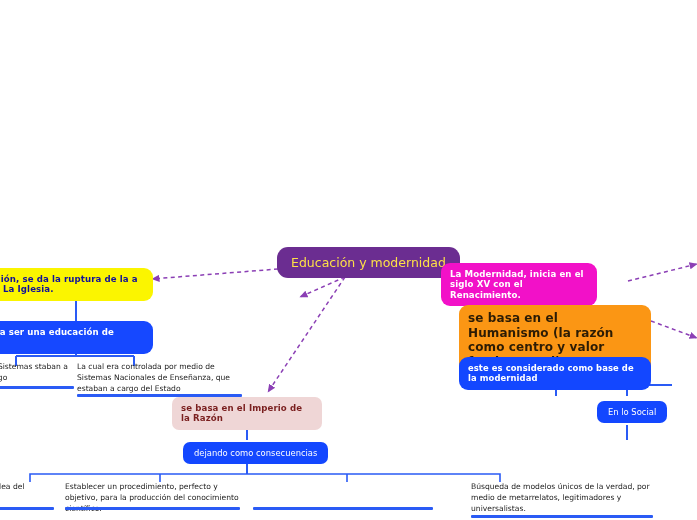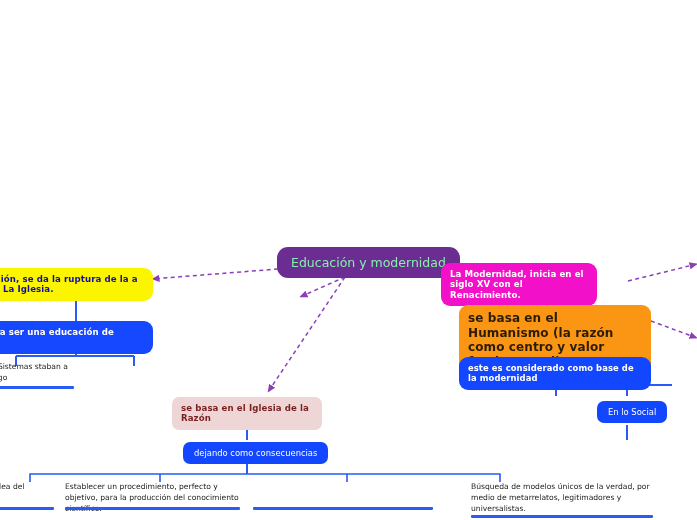--- a/index.html
+++ b/index.html
@@ -41,21 +41,21 @@
   .bubble {
     border-radius: 9px;
     padding: 6px 9px;
     font-weight: bold;
     letter-spacing: 0.1px;
   }
 
   
   .n-root {
     background: #6b2d91;
-    color: #86efac;
+    color: #fde047;
     font-size: 12.5px;
     border-radius: 11px;
     padding: 8px 14px;
     text-align: center;
     white-space: nowrap;
   }
 
   .n-yellow {
     background: #fbf500;
     color: #10109a;
@@ -176,32 +176,36 @@
 
   <div class="node bubble n-bluebold" style="left:459px; top:357px; width:192px;">
     <span>este es considerado como base de la modernidad</span>
   </div>
 
   <div class="node n-pill" style="left:597px; top:401px;">
     <span>En lo Social</span>
   </div>
 
   <div class="node bubble n-pink" style="left:172px; top:397px; width:150px;">
-    <span>se basa en el Iglesia de la Razón</span>
+    <span>se basa en el Imperio de la Razón</span>
   </div>
 
   <div class="node n-pill" style="left:183px; top:442px;">
     <span>dejando como consecuencias</span>
   </div>
 
   <div class="leaf" style="left:-14px; top:361px; width:88px;">
     <span>de Sistemas staban a cargo</span>
     <span class="bar" style="top:25px; width:88px;"></span>
   </div>
 
+  <div class="leaf" style="left:77px; top:361px; width:165px;">
+    <span>La cual era controlada por medio de Sistemas Nacionales de Enseñanza, que estaban a cargo del Estado</span>
+    <span class="bar" style="top:33px; width:165px;"></span>
+  </div>
 
 
   <div class="leaf" style="left:-10px; top:481px; width:60px;">
     <span>s dea del</span>
     <span class="bar" style="top:26px; width:64px;"></span>
   </div>
 
   <div class="leaf" style="left:65px; top:481px; width:175px;">
     <span>Establecer un procedimiento, perfecto y objetivo, para la producción del conocimiento científico.</span>
     <span class="bar" style="top:26px; width:175px;"></span>

